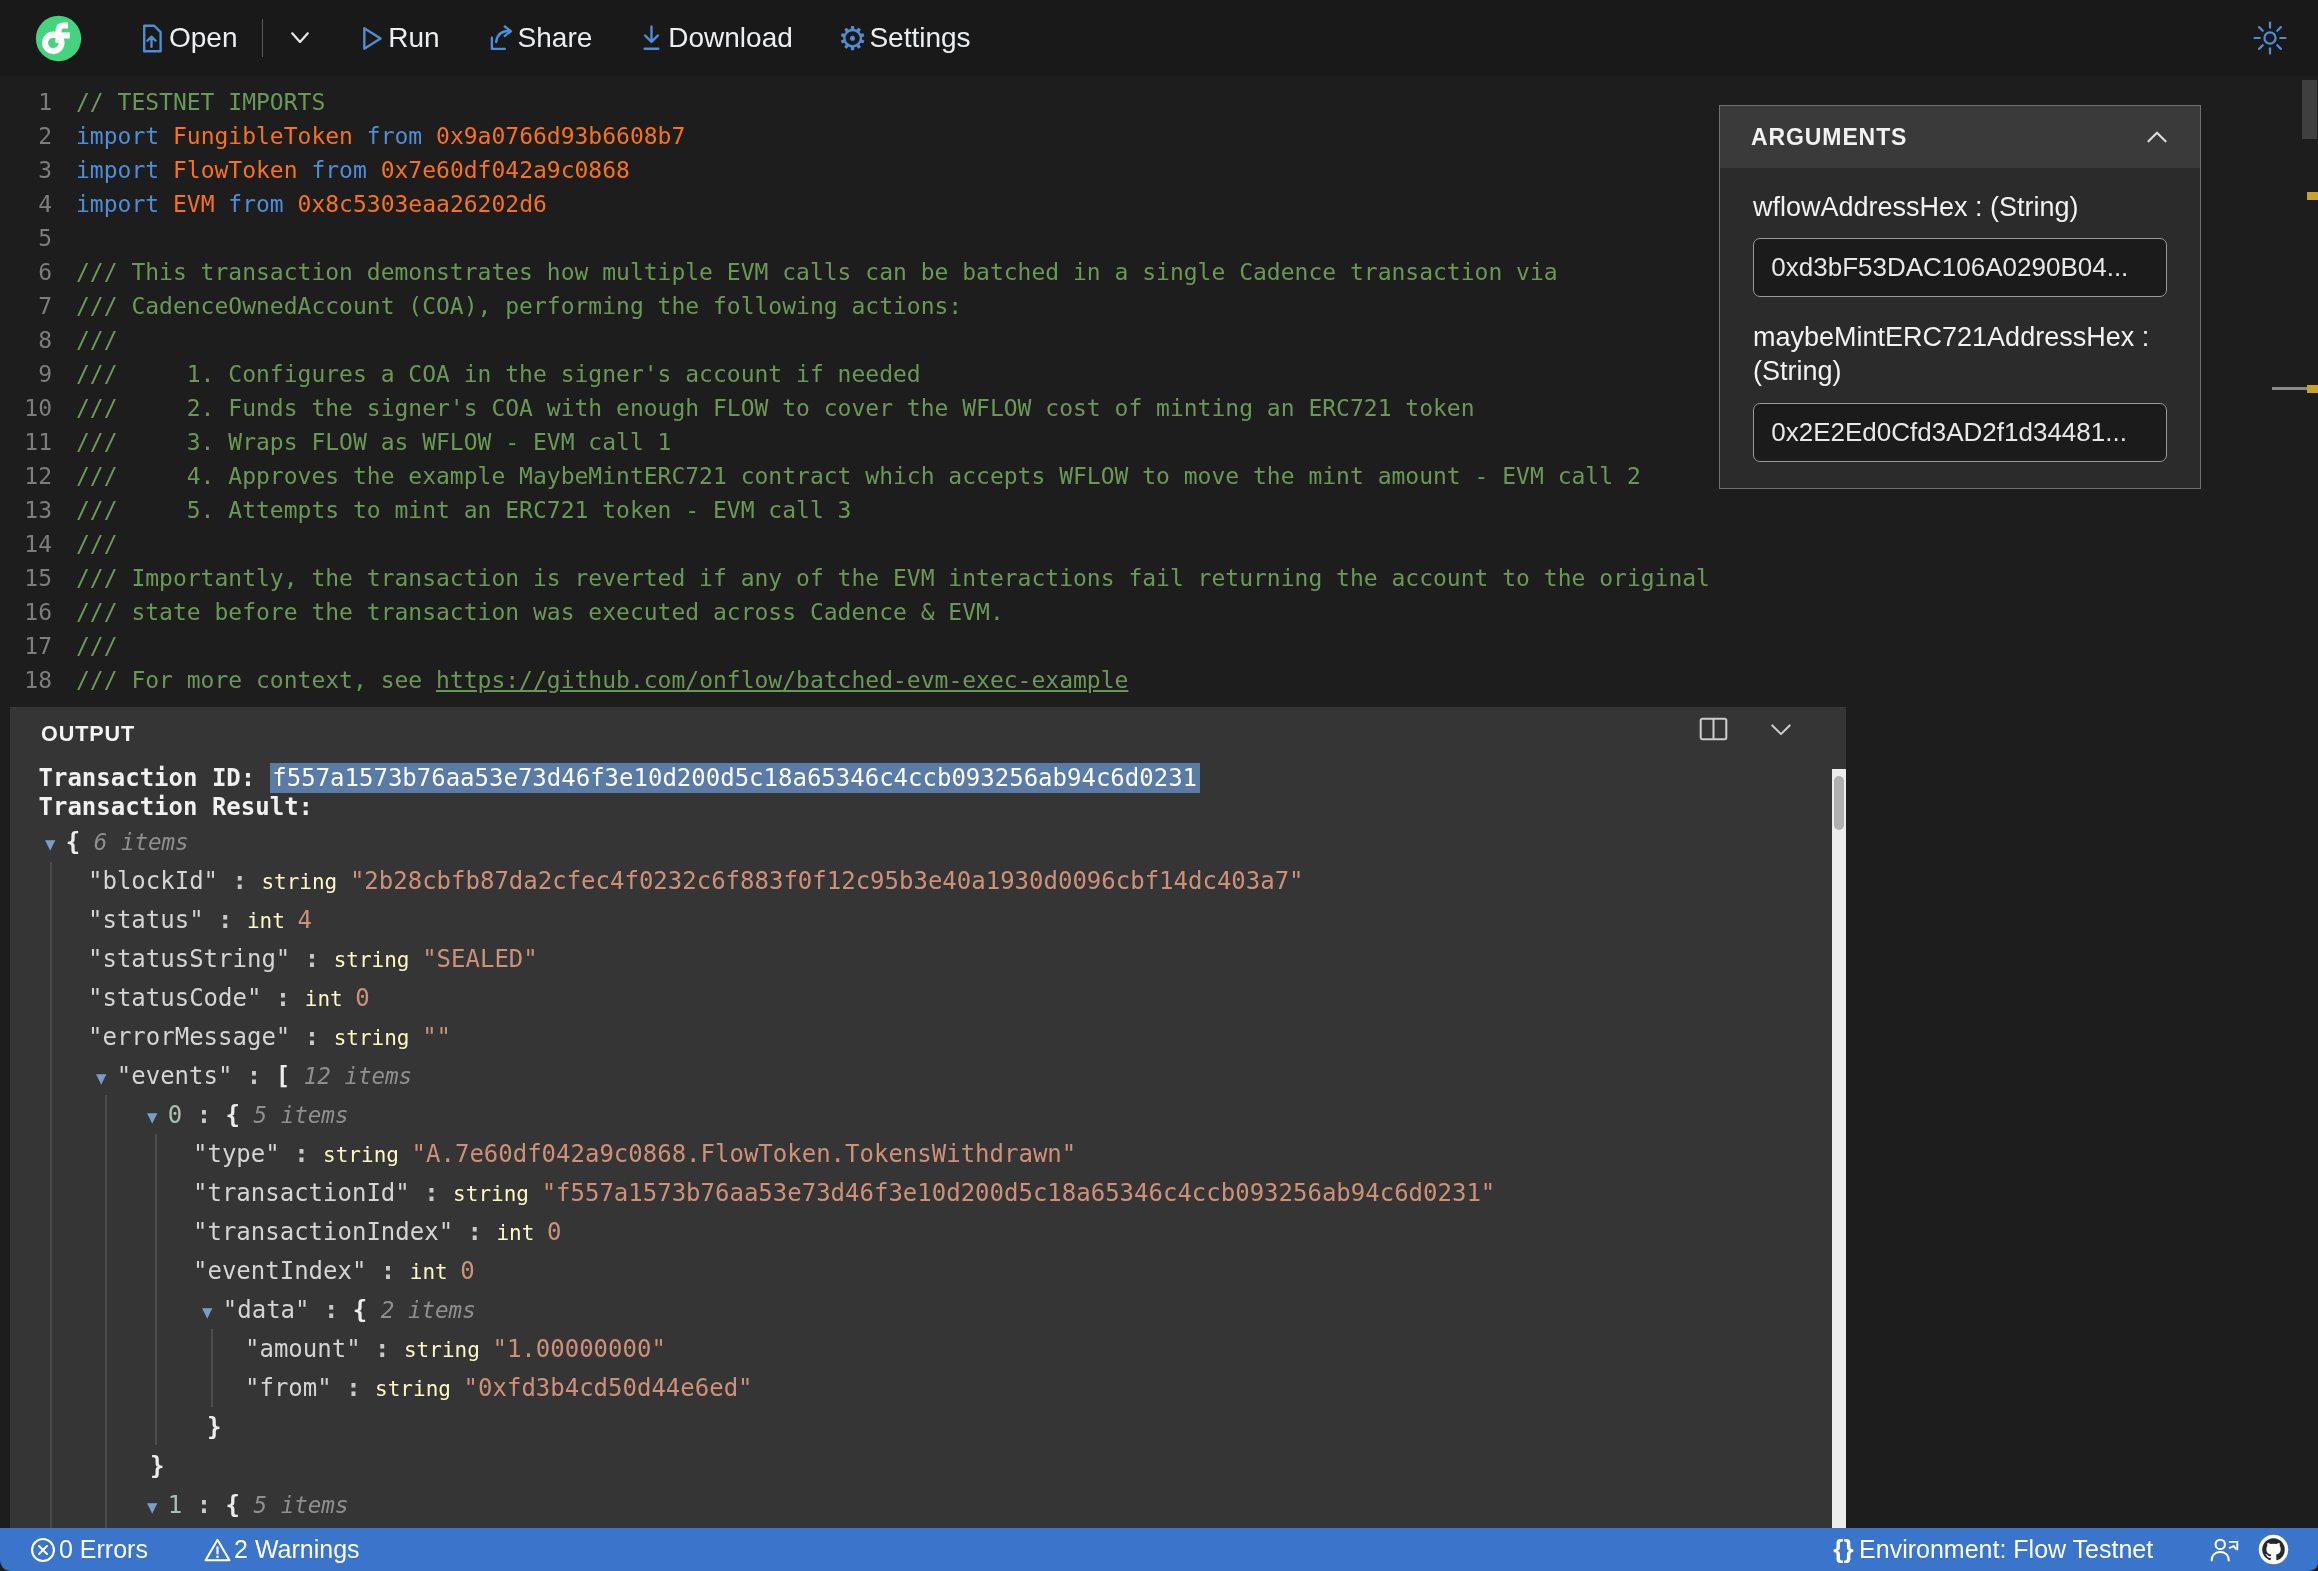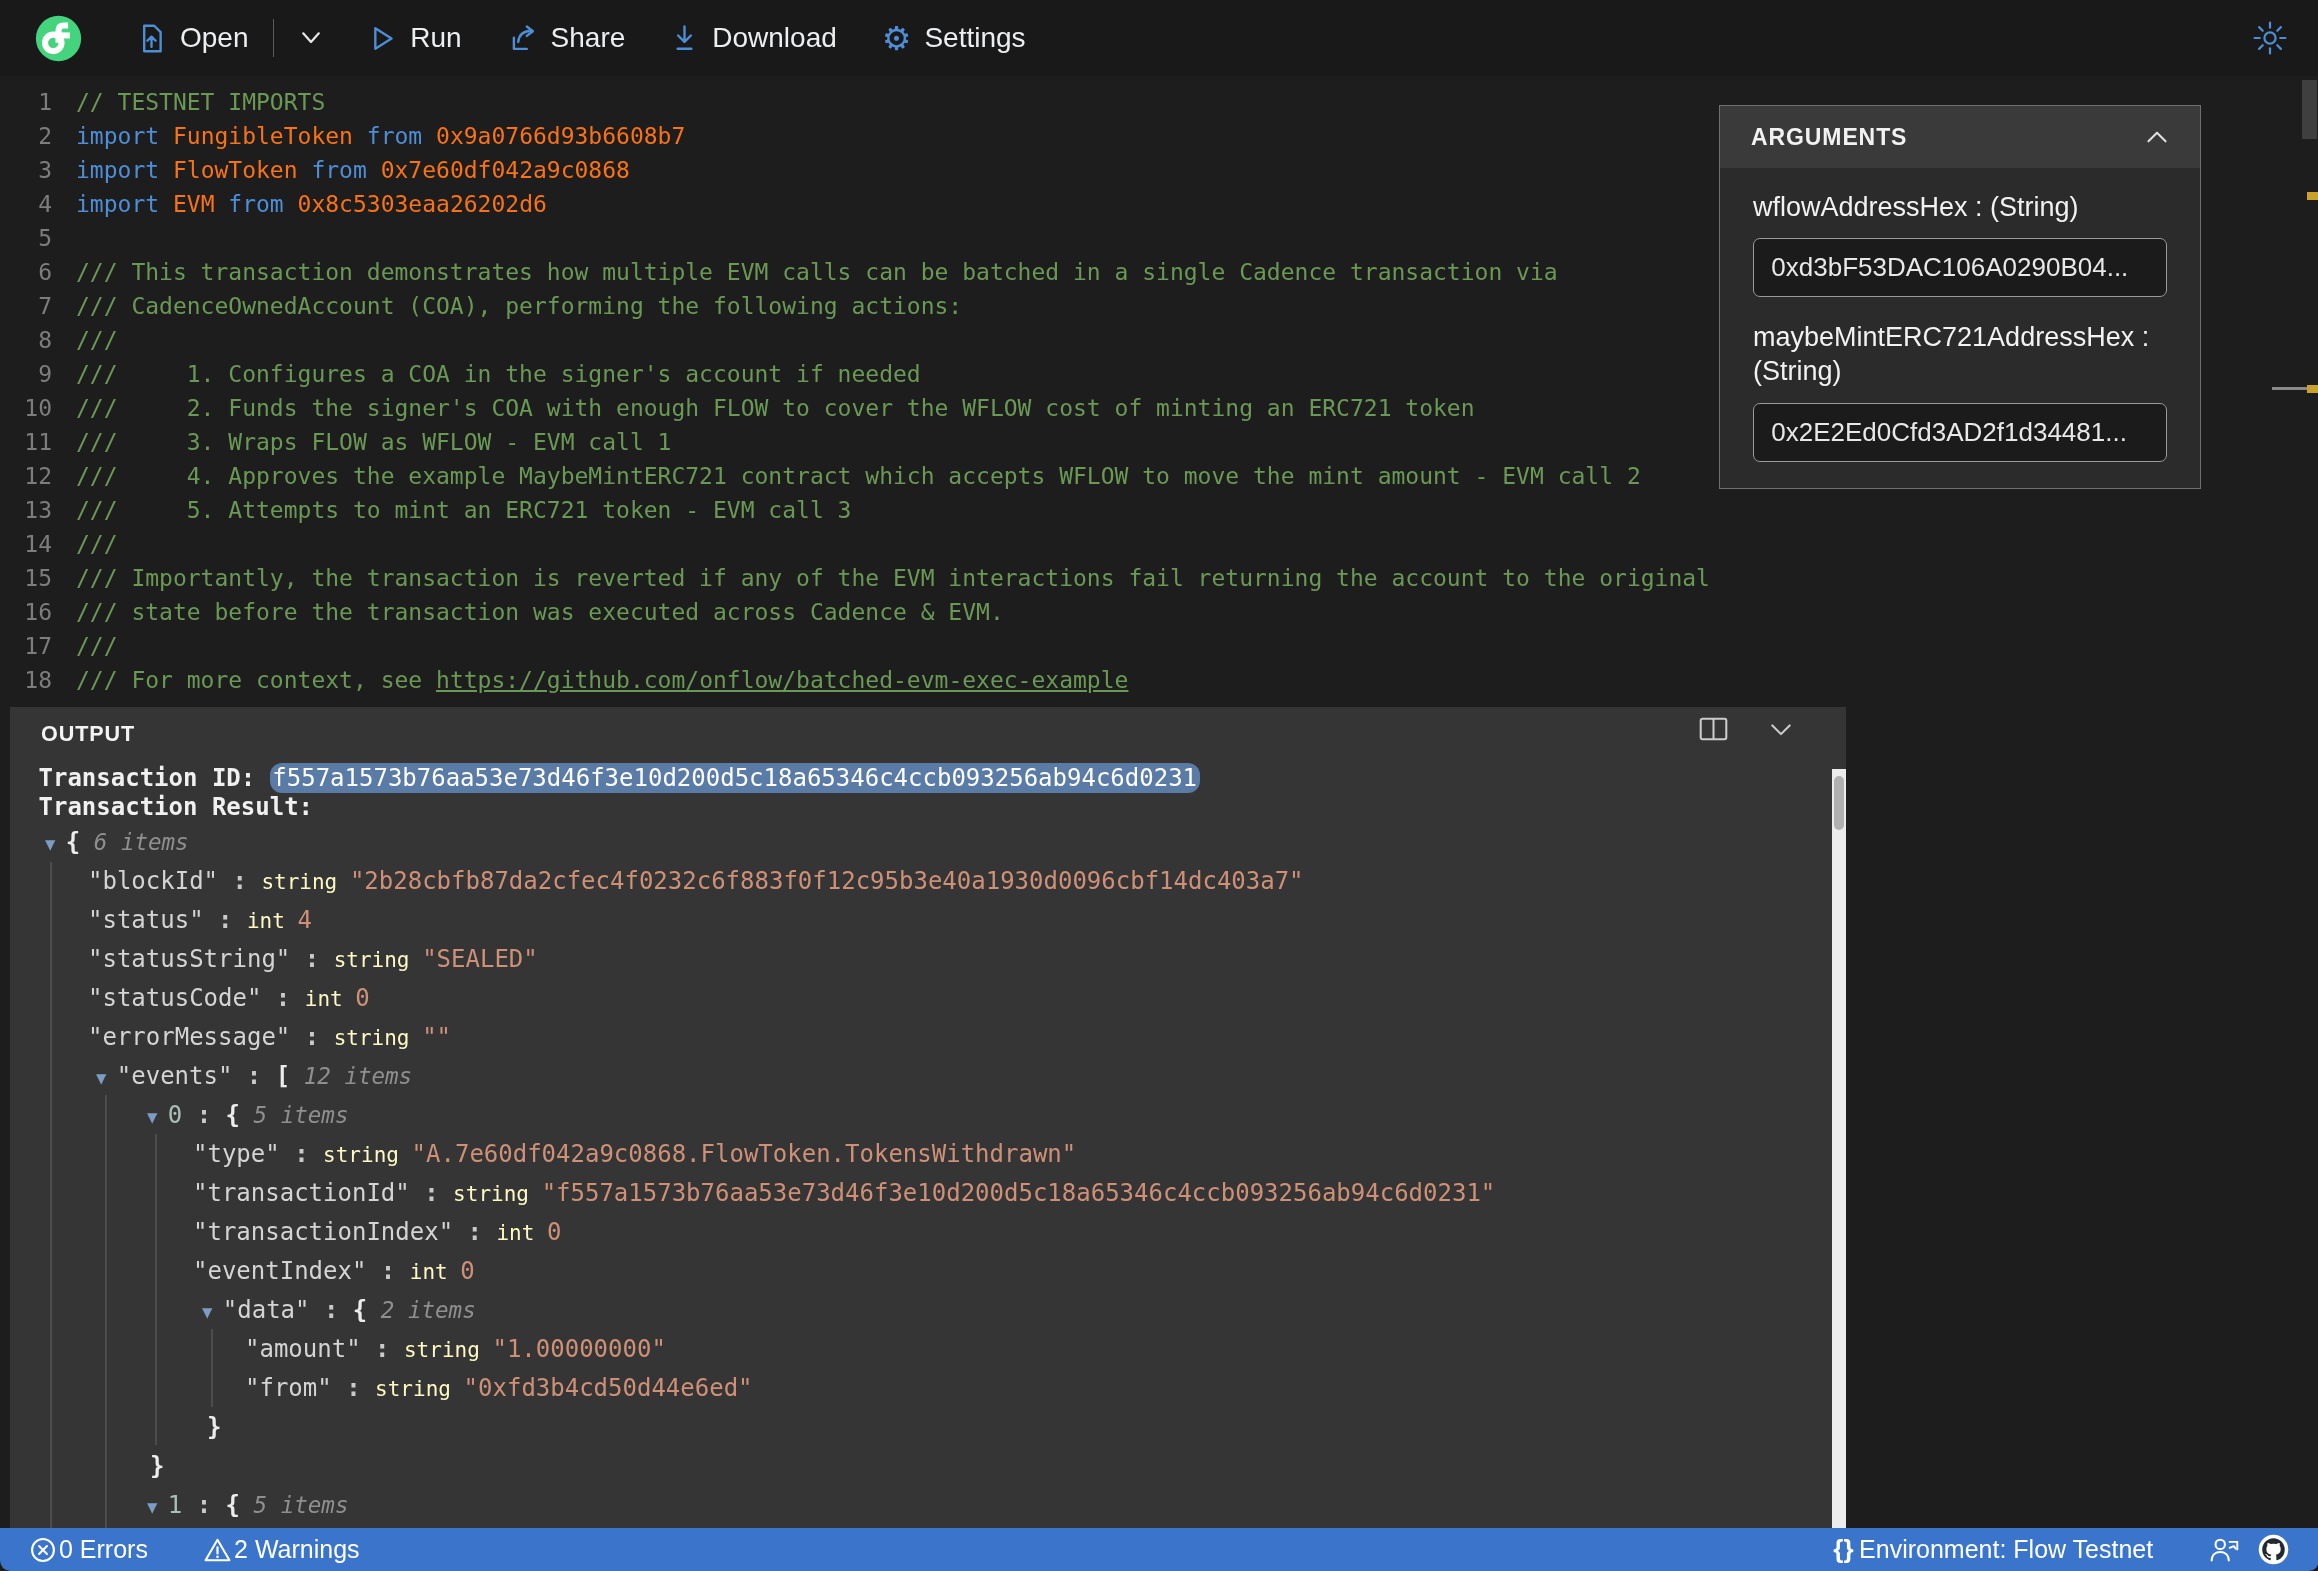--- a/index.html
+++ b/index.html
@@ -4,21 +4,21 @@
 <style>
   * { margin:0; padding:0; box-sizing:border-box; }
   html,body { width:2319px; height:1572px; background:#1d1d1d; overflow:hidden;
               font-family:"Liberation Sans", sans-serif; }
 
   
   .topbar { position:absolute; top:0; left:0; width:2319px; height:76px; background:#191919;
             display:flex; align-items:center; }
   .logo { width:47px; height:47px; margin-left:35px; flex:0 0 auto; }
   .tb-group { display:flex; align-items:center; margin-left:54px; }
-  .tb-btn { display:flex; align-items:center; gap:13px; color:#eceff2; font-size:28px; cursor:pointer; }
+  .tb-btn { display:flex; align-items:center; gap:2px; color:#eceff2; font-size:28px; cursor:pointer; }
   .tb-btn svg { display:block; }
   .tb-div { width:1.7px; height:38px; background:#5a5a5a; margin:0 24px; }
   .tb-gap { width:45px; }
   .chev { color:#e6e6e6; }
   .theme-toggle { margin-left:auto; margin-right:31px; cursor:pointer; }
 
   
   .editor { position:absolute; top:76px; left:0; width:2319px; height:631px; background:#1d1d1d; }
   .code-lines { position:absolute; top:8.6px; left:0; right:38px; }
   .cline { display:flex; height:34px; line-height:34px; white-space:pre;
@@ -47,21 +47,21 @@
   .arg-field + .arg-field { margin-top:24px; }
 
   
   .output { position:absolute; top:707px; left:10px; width:1836px; height:821px; background:#353535; overflow:hidden; }
   .output-header { position:absolute; top:0; left:0; right:0; height:48px; }
   .output-title { position:absolute; left:31px; top:14px; color:#f4f4f4; font-weight:bold;
                   font-size:21.6px; letter-spacing:0.9px; }
   .oh-icons { position:absolute; right:52px; top:10.4px; display:flex; gap:40px; align-items:center; }
   .tx-line { position:absolute; left:28.5px; white-space:pre; font-family:"DejaVu Sans Mono", monospace;
              font-size:24px; font-weight:bold; color:#f0f0f0; }
-  .tx-sel { background:#5a7ba6; color:#ffffff; font-weight:normal; padding:0.9px 2.6px;border-radius:12px; }
+  .tx-sel { background:#5a7ba6; color:#ffffff; font-weight:normal; padding:0.9px 2.6px; }
   .json-tree { position:absolute; top:116px; left:0; right:17.3px; bottom:0; overflow:hidden; }
   .trow { height:39px; line-height:39px; white-space:pre; font-family:"DejaVu Sans Mono", monospace; font-size:24px; }
   .s-key { color:#d4d4d4; }
   .s-col { color:#c9c9c9; font-weight:bold; }
   .s-typ { color:#fef9c3; font-size:21px;margin-top:24px; }
   .s-str { color:#CE9178; }
   .s-num { color:#CE9178; }
   .s-brc { color:#ececec; font-weight:bold; }
   .s-itm { color:#8f8f8f; font-style:italic; font-size:22.5px; }
   .s-idx { color:#a9c0b4; }

